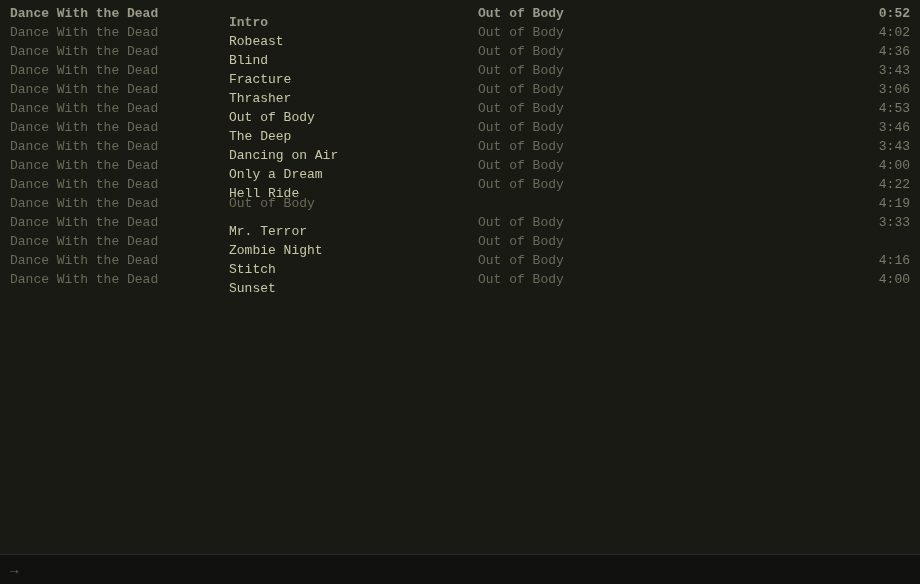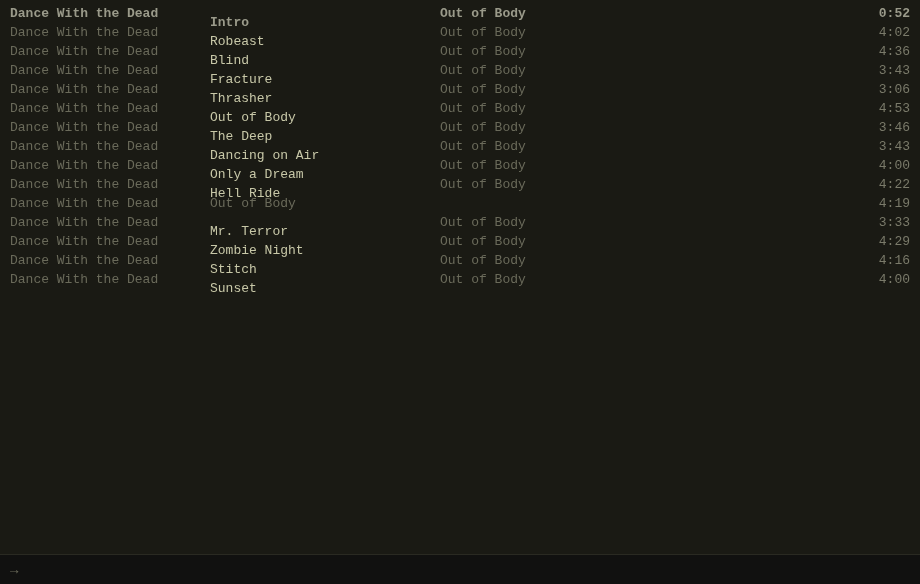--- a/index.html
+++ b/index.html
@@ -21,20 +21,21 @@
 
     .track-list {
       padding: 4px 0;
     }
 
     .track-row {
       display: flex;
       align-items: center;
       padding: 1px 10px;
       height: 19px;
+      gap: 19px;
     }
 
     .track-row.header {
       color: #9a9a8a;
       font-weight: bold;
     }
 
     .col-artist {
       width: 200px;
       flex-shrink: 0;
@@ -158,21 +159,20 @@
     <div class="track-row">
       <div class="col-artist">Dance With the Dead</div>
       <div class="col-title">Mr. Terror</div>
       <div class="col-album">Out of Body</div>
       <div class="col-duration">3:33</div>
     </div>
     <div class="track-row">
       <div class="col-artist">Dance With the Dead</div>
       <div class="col-title">Zombie Night</div>
       <div class="col-album">Out of Body</div>
-      <div class="col-duration">4:29</div>
     </div>
     <div class="track-row">
       <div class="col-artist">Dance With the Dead</div>
       <div class="col-title">Stitch</div>
       <div class="col-album">Out of Body</div>
       <div class="col-duration">4:16</div>
     </div>
     <div class="track-row">
       <div class="col-artist">Dance With the Dead</div>
       <div class="col-title">Sunset</div>

